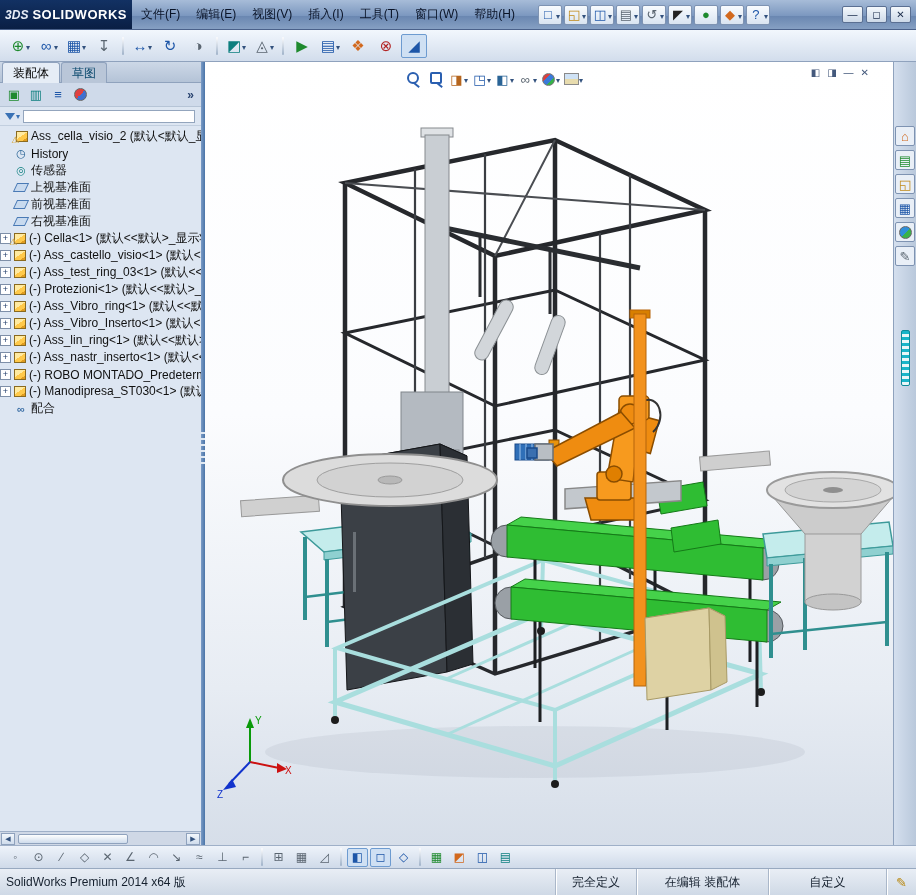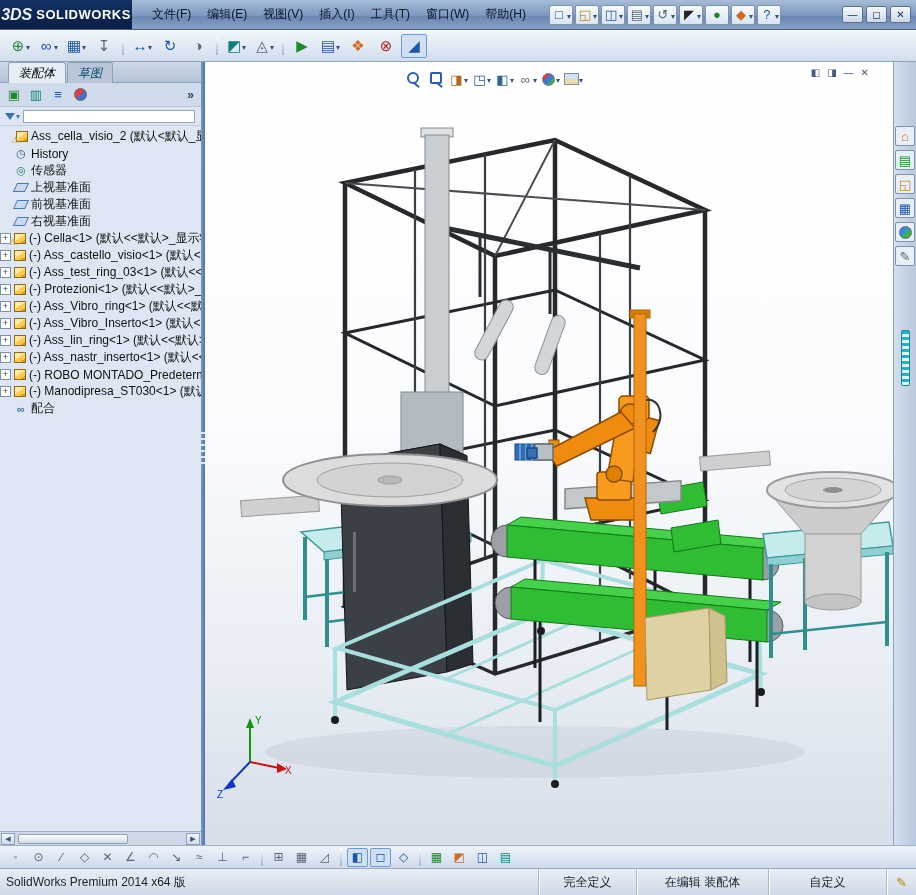--- a/index.html
+++ b/index.html
@@ -5,23 +5,23 @@
   html,body{margin:0;padding:0;background:#9aa7b8;}
   *{box-sizing:border-box;}
   .app{
     width:916px;height:895px;position:relative;overflow:hidden;
     font-family:"Liberation Sans","DejaVu Sans",sans-serif;font-size:12px;color:#111;
     background:#dce5f1;outline:1px solid #44608c;
   }
   
   .titlebar{height:30px;display:flex;align-items:stretch;background:linear-gradient(#a7bcd8,#7b97bf 55%,#6a87b1 56%,#86a0c3);border-bottom:1px solid #4a618a;}
   .logo{width:132px;background:linear-gradient(#123163,#0a1f44);display:flex;align-items:center;justify-content:center;gap:4px;color:#fff;}
-  .logo .mark{font-weight:bold;font-style:italic;font-size:16px;color:#e8eef8;}
+  .logo .mark{font-weight:bold;font-style:italic;font-size:12px;color:#e8eef8;}
   .logo .word{font-weight:bold;font-size:13px;letter-spacing:.5px;}
-  .menus{display:flex;align-items:center;margin-left:12px;}
+  .menus{display:flex;align-items:center;margin-left:1px;}
   .menu-item{padding:0 8px;line-height:29px;color:#0a1428;cursor:default;}
   .tb1{display:flex;align-items:center;margin-left:14px;}
   .winbtns{margin-left:auto;display:flex;align-items:center;gap:3px;padding-right:5px;}
   .winbtn{width:21px;height:17px;display:flex;align-items:center;justify-content:center;background:linear-gradient(#f4f8fc,#cdd9e8);border:1px solid #5a6f92;border-radius:2px;font-size:10px;color:#1a2b4a;}
   
   .icobtn{display:inline-flex;align-items:center;justify-content:center;border:1px solid transparent;border-radius:2px;margin:1px;position:relative;}
   .icobtn .g{position:relative;width:16px;height:16px;display:flex;align-items:center;justify-content:center;font-size:13px;line-height:1;}
   .tb1 .icobtn{width:24px;height:20px;background:linear-gradient(#f8fbfe,#d9e4f1);border-color:#7e93b2;}
   .tb2 .icobtn{width:26px;height:24px;}
   .tb2 .icobtn .g{font-size:15px;}
@@ -46,21 +46,21 @@
   [data-icon="view-orientation-button"] .g{color:#1d56a8;}
   [data-icon="display-style-button"] .g{color:#2a6496;}
   [data-icon="hide-show-items-button"] .g{color:#5a6570;}
   [data-icon="appearances-scenes-icon"] .g::before{content:"";width:11px;height:11px;border-radius:50%;background:linear-gradient(135deg,#2f8fd9 0 50%,#39b24a 50%);border:1px solid #666;}
   
   .tb2{height:32px;display:flex;align-items:center;padding-left:6px;background:linear-gradient(#f2f7fd,#d2ddec);border-bottom:1px solid #8fa2bd;}
   
   .bodyrow{display:flex;height:783px;}
   
   .leftpanel{width:201px;display:flex;flex-direction:column;background:#dde6f2;}
-  .tabs{height:21px;background:linear-gradient(#cdd8e7,#b4c3d7);display:flex;align-items:center;padding-left:8px;border-bottom:1px solid #8fa2bd;font-style:italic;}
+  .tabs{height:21px;background:linear-gradient(#cdd8e7,#b4c3d7);display:flex;align-items:center;padding-left:2px;border-bottom:1px solid #8fa2bd;}
   .tab{padding:2px 10px 1px;margin-right:1px;border:1px solid #8fa2bd;border-bottom:none;border-radius:3px 3px 0 0;background:#b9c6d8;color:#0c4a6e;font-size:12px;}
   .tab[data-active="true"]{background:#e6edf6;color:#000;}
   .pm{height:24px;display:flex;align-items:center;background:#cfdaea;border-bottom:1px solid #b6c4d6;padding:0 3px;}
   .pm .icobtn{width:20px;height:18px;}
   [data-icon="displaymanager-icon"] .g::before{content:"";width:11px;height:11px;border-radius:50%;background:linear-gradient(135deg,#e04040 0 50%,#4070d0 50%);border:1px solid #666;}
   .chev{margin-left:auto;padding-right:4px;color:#2a4470;font-size:12px;font-weight:bold;}
   .filterrow{height:19px;display:flex;align-items:center;padding:0 3px;border-bottom:1px solid #c2cfdf;}
   .funnel{width:0;height:0;border-left:5px solid transparent;border-right:5px solid transparent;border-top:7px solid #3a72b5;margin-left:2px;}
   .fdd{font-size:8px;color:#3a72b5;margin-left:1px;}
   .filterbox{flex:1;height:13px;background:#fff;border:1px solid #93a5bd;margin:0 3px;}
@@ -97,21 +97,21 @@
   .tp{width:23px;background:linear-gradient(90deg,#d4dfee,#b9c8db);border-left:1px solid #8fa2bd;display:flex;flex-direction:column;align-items:center;padding-top:62px;}
   .tealgrip{width:9px;height:56px;margin-top:62px;background:repeating-linear-gradient(#19b5c9 0 3px,#e8f6f8 3px 6px);border:1px solid #0e8a9a;border-radius:2px;}
   
   .sk{height:23px;display:flex;align-items:center;padding-left:4px;background:linear-gradient(#eef3fa,#cfdaе9);background:linear-gradient(#eef3fa,#cfdae9);border-top:1px solid #9fb0c8;}
   .sk .icobtn .g{font-size:12px;}
   
   .statusbar{height:27px;display:flex;align-items:stretch;background:linear-gradient(#e9eef5,#cfd9e6);border-top:1px solid #98a9c0;}
   .st-left{display:flex;align-items:center;padding-left:6px;color:#15202e;}
   .st-sp{flex:1;}
   .st-cell{display:flex;align-items:center;justify-content:center;border-left:1px solid #aab7c9;box-shadow:inset 1px 0 0 #fff;padding:0 10px;color:#15202e;}
-  .st-def{width:98px;} .st-edit{width:132px;} .st-custom{width:118px;}
+  .st-def{width:81px;} .st-edit{width:132px;} .st-custom{width:118px;}
   .st-pencil{width:30px;color:#b8860b;font-size:13px;}
 </style>
 </head>
 <body>
 
 <div class="app">
 
   <div class="titlebar">
     <div class="logo">
       <span class="mark">3DS</span>

